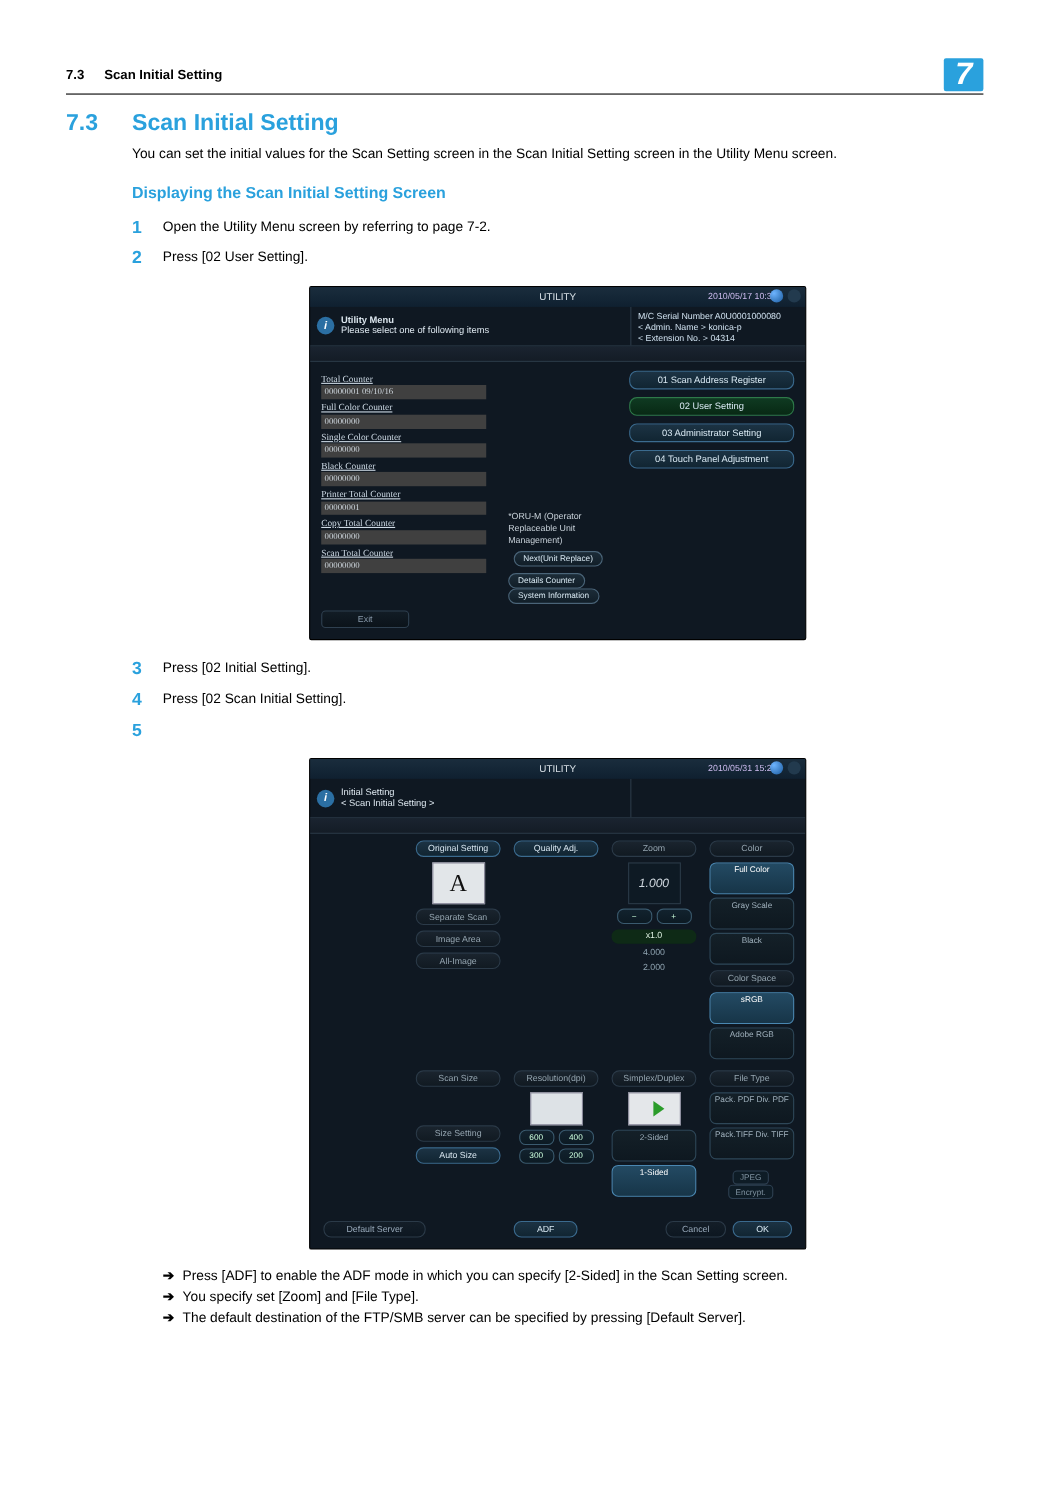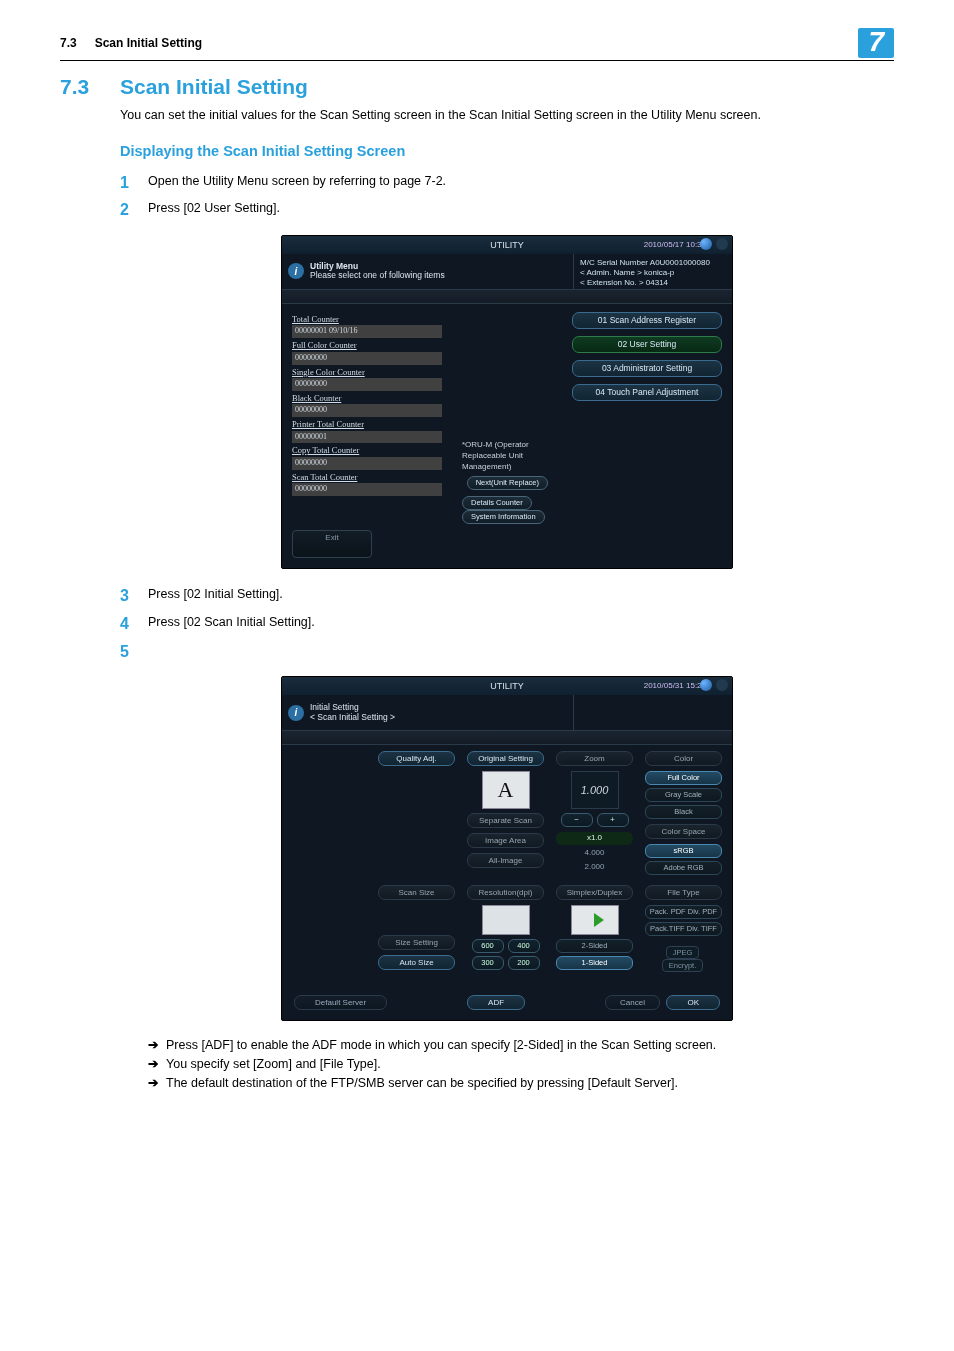--- a/index.html
+++ b/index.html
@@ -5,21 +5,21 @@
   * { box-sizing: border-box; margin: 0; padding: 0; }
   body {
     font-family: Arial, Helvetica, sans-serif;
     width: 954px;
     margin: 0 auto;
     background: #fff;
     color: #000;
     font-size: 12.5px;
     line-height: 1.35;
   }
-  .page { padding: 28px 60px 20px 60px; }
+  .page { padding: 28px 60px 20px 60px; margin-top: 25px; }
 
   
   .top-line {
     display: flex; align-items: center; border-bottom: 1px solid #000;
     padding-bottom: 2px; margin-bottom: 10px;
   }
   .top-line .num { font-weight: bold; font-size: 12px; margin-right: 18px; }
   .top-line .title-s { font-weight: bold; font-size: 12px; flex: 1; }
   .chapter-tab {
     background: #2aa1dd; color: #fff; font-style: italic; font-weight: bold;
@@ -94,21 +94,21 @@
   .btn-green {
     background: linear-gradient(#0f3a22,#082914); border-color:#2e7a49;
   }
   .orum { color:#c7d0d8; font-size:8px; margin: 6px 0 4px 0;}
   .small-btn { display:inline-block; height:14px; line-height:12px; font-size:7.5px; text-align:center;
     border:1px solid #4a6478; border-radius:7px; padding:0 8px; color:#d8e8f2;
     background: linear-gradient(#1c2c38,#111e28); margin-right:4px;
   }
   .bottom-row { padding: 2px 10px 10px 10px; }
   .exit-btn {
-    display:inline-block; width:80px; height:28px; line-height:14px; text-align:center;
+    display:inline-block; width:80px; height:16px; line-height:14px; text-align:center;
     font-size:8px; color:#89a; border:1px solid #2f4050; border-radius:4px;
     background: linear-gradient(#121c25,#0b131a);
   }
 
   
   .panel2-body { padding: 6px 10px 6px 10px; }
   .grid-area { margin-left: 86px; }
   .row4 { display:flex; gap:12px; margin-bottom:10px; }
   .cell { width: 80px; }
   .cell-head {
@@ -133,21 +133,21 @@
   .mini-btn + .mini-btn { margin-left:4px;}
   .pair { display:flex; justify-content:center;}
   .bottom-bar2 { display:flex; justify-content: space-between; align-items:center; padding: 4px 12px 10px 12px;}
   .pill {
     display:inline-block; height:15px; line-height:13px; padding:0 20px; font-size:8px;
     border:1px solid #3b6b8f; border-radius:7px; color:#d8e8f2;
     background: linear-gradient(#1c3344,#112532);
   }
   .pill.ghost { border-color:#2b3a48; background:linear-gradient(#141e28,#0d1721); color:#9ab;}
   .stack { display:flex; flex-direction:column; gap:3px;}
-  .thin { height:14px; line-height:11px; font-size:7.5px; border:1px solid #2e4758; border-radius:6px; text-align:center; background:linear-gradient(#142028,#0e1820); color:#9fb0bc;}
+  .thin { height:29px; line-height:11px; font-size:7.5px; border:1px solid #2e4758; border-radius:6px; text-align:center; background:linear-gradient(#142028,#0e1820); color:#9fb0bc;}
   .thin.active { color:#fff; border-color:#4a87b1; background:linear-gradient(#234a63,#173548);}
   .chip { display:inline-block; height:13px; line-height:11px; font-size:7.5px; padding:0 6px; border:1px solid #2e4052; border-radius:4px; background:#0e1c26; color:#7f92a0; margin-right:2px;}
 </style>
 </head>
 <body>
 
 <div class="page">
   <div class="top-line">
     <div class="num">7.3</div>
     <div class="title-s">Scan Initial Setting</div>
@@ -266,29 +266,29 @@
           </div>
           <div class="info-right"></div>
         </div>
         <div class="spacer-strip"></div>
 
         <div class="panel2-body">
           <div class="grid-area">
 
             <div class="row4">
               <div class="cell">
-                <div class="cell-head">Quality Adj.</div>
-                <div style="height:38px;"></div>
-              </div>
-              <div class="cell">
                 <div class="cell-head">Original Setting</div>
                 <div class="square">A</div>
                 <div class="cell-head dim">Separate Scan</div>
                 <div class="cell-head dim">Image Area</div>
                 <div class="cell-head dim">All-Image</div>
+              </div>
+              <div class="cell">
+                <div class="cell-head">Quality Adj.</div>
+                <div style="height:38px;"></div>
               </div>
               <div class="cell">
                 <div class="cell-head dim">Zoom</div>
                 <div class="square dark">1.000</div>
                 <div class="pair">
                     <span class="mini-btn">−</span>
                     <span class="mini-btn">+</span>
                   </div>
                 <div class="readout on" style="margin-top:5px;">x1.0</div>
                 <div class="readout">4.000</div>

